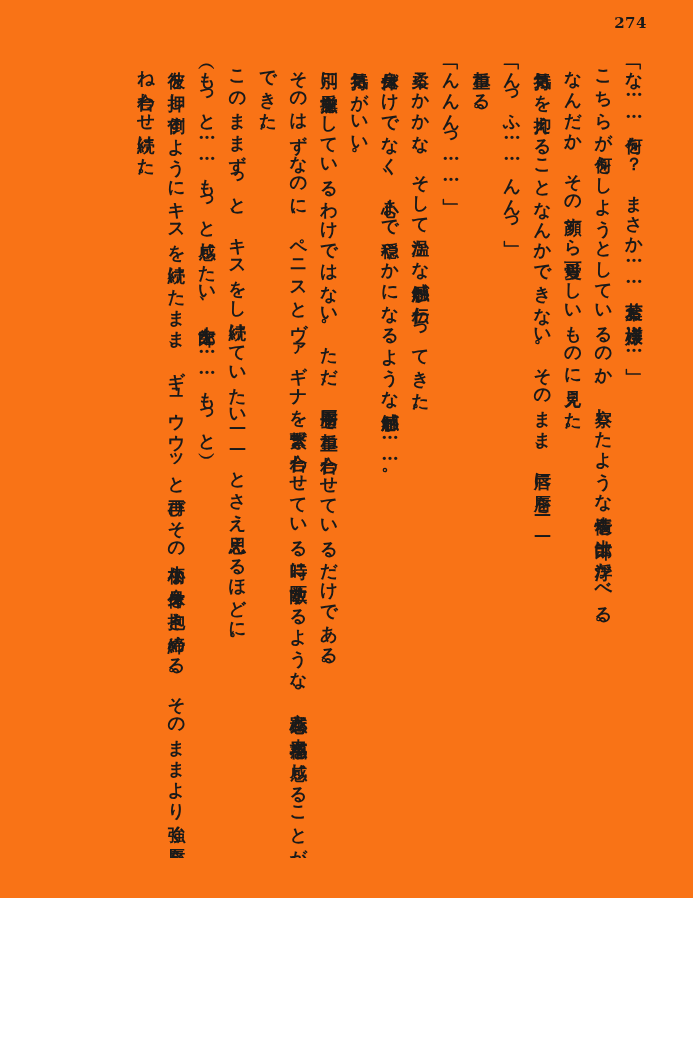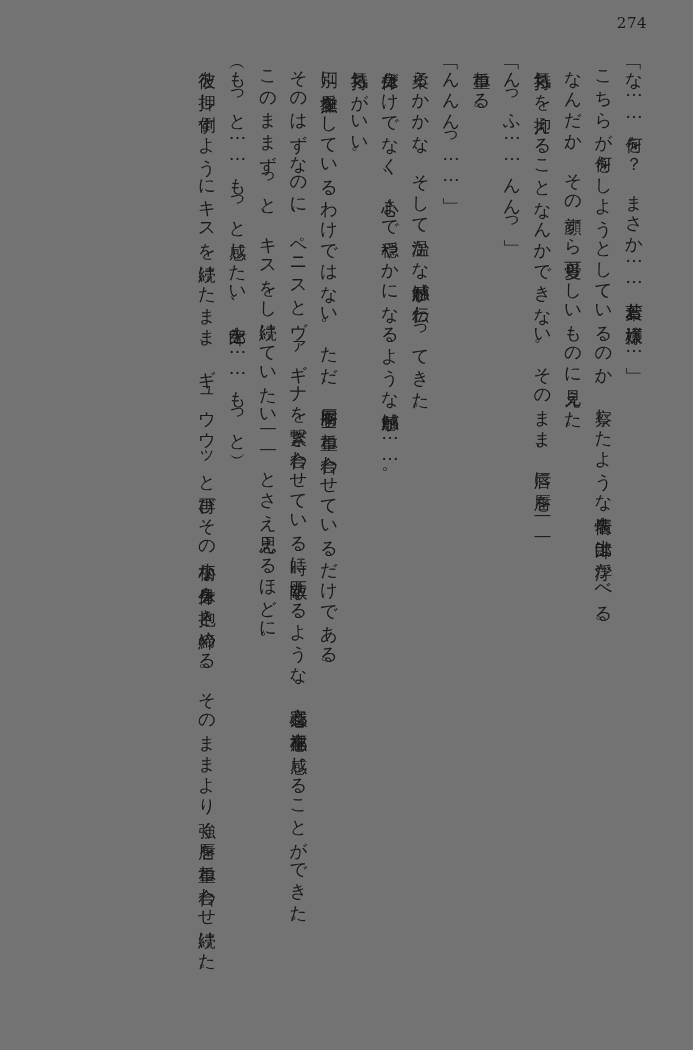--- a/index.html
+++ b/index.html
@@ -10,23 +10,24 @@
   body {
     width: 693px;
     height: 1050px;
     overflow: hidden;
     font-family: "DejaVu Serif", "Liberation Serif", serif;
     color: #1a1a1a;
   }
   .page {
     position: relative;
     width: 693px;
-    height: 1050px;
-    background: #737373;
+    height: 898px;
+    background: #f97316;
     box-sizing: border-box;
+    font-weight: bold;
   }
   .page-number {
     position: absolute;
     top: 14px;
     right: 46px;
     font-size: 15px;
     font-family: "DejaVu Serif", "Liberation Serif", serif;
     color: #1a1a1a;
     letter-spacing: 0.5px;
   }

